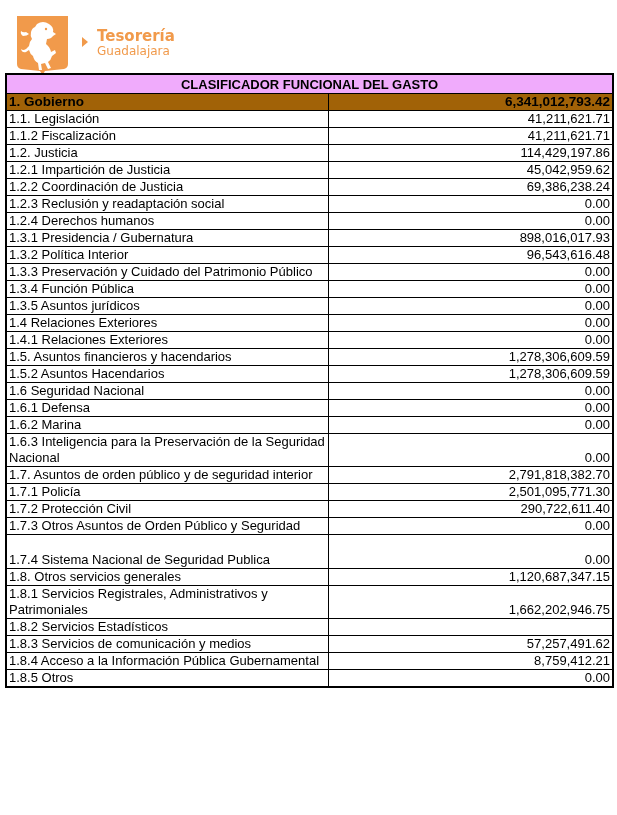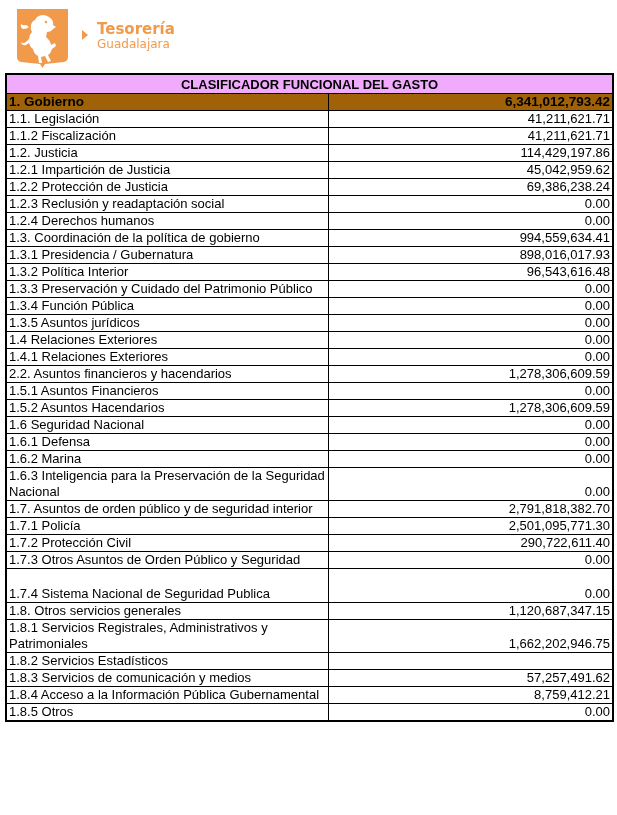--- a/index.html
+++ b/index.html
@@ -1,17 +1,17 @@
 <!DOCTYPE html>
 <html><head>
   <meta charset="utf-8">
   <style>
     html, body { margin: 0; padding: 0; background: #ffffff; }
     body { width: 617px; height: 815px; position: relative; overflow: hidden; font-family: "Liberation Sans", sans-serif; }
-    .header { position: absolute; left: 0; top: 0; width: 494px; height: 70px; }
+    .header { position: absolute; left: 0; top: 7px; width: 494px; height: 70px; }
     .logo-shield { position: absolute; left: 15px; top: 7px; width: 55px; height: 62px; }
     .logo-arrow { position: absolute; left: 82px; top: 30px; width: 0; height: 0;
       border-top: 5px solid transparent; border-bottom: 5px solid transparent; border-left: 6px solid #f19a4b; }
     .brand-title { position: absolute; left: 97px; top: 20px; font-size: 15px; font-weight: bold; color: #f19a4b; font-family: "DejaVu Sans", sans-serif; letter-spacing: 0px; }
     .brand-sub { position: absolute; left: 97px; top: 37px; font-size: 12px; color: #f19a4b; font-family: "DejaVu Sans", sans-serif; text-align: center; }
 
     table.report { position: absolute; left: 5px; top: 73px; width: 607px; border-collapse: collapse; table-layout: fixed; font-size: 13px; color: #000; }
     table.report col.c1 { width: 322px; }
     table.report col.c2 { width: 285px; }
     table.report td { border: 1px solid #000; padding: 0 2px; line-height: 16px; vertical-align: bottom; white-space: normal; }
@@ -63,34 +63,30 @@
       </tr>
       <tr class="category">
         <td>1.2. Justicia</td>
         <td class="amt">114,429,197.86</td>
       </tr>
       <tr class="item">
         <td>1.2.1 Impartición de Justicia</td>
         <td class="amt">45,042,959.62</td>
       </tr>
       <tr class="item">
-        <td>1.2.2 Protección de Justicia</td>
+        <td>1.2.2 Coordinación de Justicia</td>
         <td class="amt">69,386,238.24</td>
       </tr>
       <tr class="item">
         <td>1.2.3 Reclusión y readaptación social</td>
         <td class="amt">0.00</td>
       </tr>
       <tr class="item">
         <td>1.2.4 Derechos humanos</td>
         <td class="amt">0.00</td>
-      </tr>
-      <tr class="category">
-        <td>1.3. Coordinación de la política de gobierno</td>
-        <td class="amt">994,559,634.41</td>
       </tr>
       <tr class="item">
         <td>1.3.1 Presidencia / Gubernatura</td>
         <td class="amt">898,016,017.93</td>
       </tr>
       <tr class="item">
         <td>1.3.2 Política Interior</td>
         <td class="amt">96,543,616.48</td>
       </tr>
       <tr class="item">
@@ -107,26 +103,22 @@
       </tr>
       <tr class="item">
         <td>1.4 Relaciones Exteriores</td>
         <td class="amt">0.00</td>
       </tr>
       <tr class="item">
         <td>1.4.1 Relaciones Exteriores</td>
         <td class="amt">0.00</td>
       </tr>
       <tr class="category">
-        <td>2.2. Asuntos financieros y hacendarios</td>
+        <td>1.5. Asuntos financieros y hacendarios</td>
         <td class="amt">1,278,306,609.59</td>
-      </tr>
-      <tr class="item">
-        <td>1.5.1 Asuntos Financieros</td>
-        <td class="amt">0.00</td>
       </tr>
       <tr class="item">
         <td>1.5.2 Asuntos Hacendarios</td>
         <td class="amt">1,278,306,609.59</td>
       </tr>
       <tr class="category">
         <td>1.6 Seguridad Nacional</td>
         <td class="amt">0.00</td>
       </tr>
       <tr class="item">

